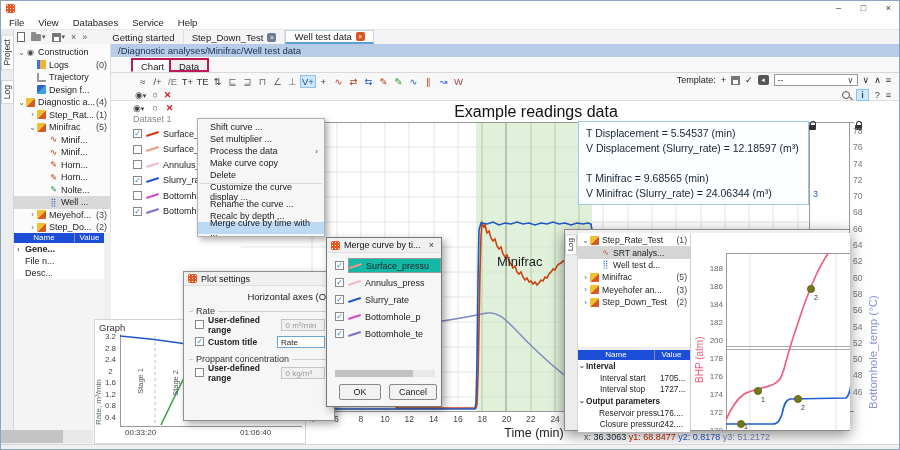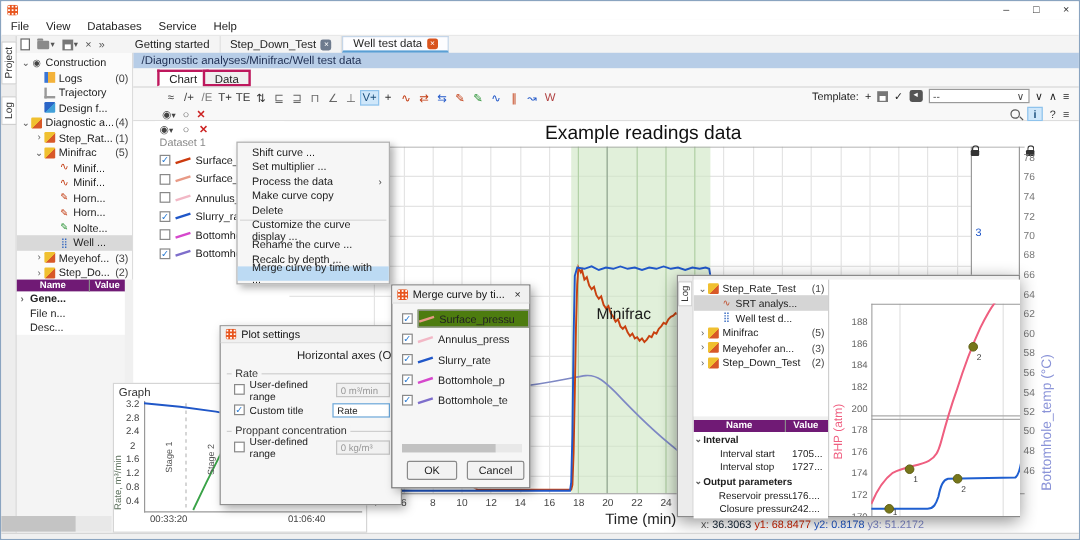--- a/index.html
+++ b/index.html
@@ -45,21 +45,21 @@
   .ticon[data-icon="trajectory-icon"]{border-left:2px solid #999;border-bottom:2px solid #999}
   .ticon[data-icon="design-icon"]{background:linear-gradient(135deg,#2b66c8 50%,#42a0d8 50%);border-radius:1px}
   .ticon[data-icon="test-icon"]{background:linear-gradient(135deg,#f0c030 55%,#d85828 55%);border-radius:1px}
   .ticon[data-icon="curve-red-icon"]::before{content:"∿";color:#c23a10;font-size:9px}
   .ticon[data-icon="pen-red-icon"]::before{content:"✎";color:#c23a10}
   .ticon[data-icon="pen-green-icon"]::before{content:"✎";color:#2d9438}
   .ticon[data-icon="grid-icon"]::before{content:"⣿";color:#3568c0}
   .ticon[data-icon="srt-icon"]::before{content:"∿";color:#c05030}
   
   .nvpanel{left:13px;top:232px;width:90px;height:211px;background:#f4f4f4}
-  .nvhead{display:flex;height:10px;background:#701a75;color:#fff;font-size:8px;font-weight:bold}
+  .nvhead{display:flex;height:10px;background:#1d4ed8;color:#fff;font-size:8px;font-weight:normal}
   .nvhead span{text-align:center}
   .nvrows{background:#fff}
   .nvrow{display:flex;height:12px;align-items:center;font-size:9px;padding-left:3px;color:#222}
   .nvrow .exp{width:8px;color:#666;font-size:8px}
   .nvrow[data-bold="true"]{font-weight:bold}
   
   .toolbox{left:42px;top:241px;width:62px;height:206px;background:#fcfcfc;border:1px solid #aeaeae;box-shadow:2px 2px 5px rgba(0,0,0,.25)}
   .tb-sel{position:absolute;left:13px;top:5px;width:36px;height:34px;background:#d5eafc;border:1px solid #7fc0ea;border-radius:2px}
   .clockicon{position:absolute;left:10px;top:6px;width:15px;height:15px;background:#fff;border:1px solid #888;border-radius:2px}
   .clockicon::before{content:"";position:absolute;left:3px;top:3px;width:7px;height:7px;border:1px solid #345;border-radius:50%}
@@ -130,27 +130,27 @@
   .msep{border-top:1px solid #d8d8d8;margin:2px 2px}
   
   .dlg{background:#f6f6f6;border:1px solid #8f8f8f;box-shadow:3px 3px 8px rgba(0,0,0,.35)}
   .dlg-title{height:14px;display:flex;align-items:center;gap:4px;padding:0 4px;background:#f0f0f0;font-size:9px;color:#111;border-bottom:1px solid #e0e0e0}
   .dlg-x{margin-left:auto;font-size:9px;color:#333;padding:0 3px}
   .plotset{left:182px;top:270px;width:152px;height:150px}
   .ps-head{text-align:right;font-size:9.5px;color:#222;padding-top:5px}
   .group{position:relative;margin:9px 5px 0 5px;border-top:1px solid #cfcfcf;padding-top:4px}
   .group .glab{position:absolute;top:-6px;left:4px;background:#f6f6f6;padding:0 3px;font-size:9px;color:#333}
   .psrow{display:flex;align-items:center;gap:4px;height:17px;padding-left:6px}
-  .psrow .lab{font-size:8.5px;font-weight:normal;color:#222}
+  .psrow .lab{font-size:8.5px;font-weight:bold;color:#222}
   .psin{margin-left:auto;margin-right:4px;width:48px;height:12px;border:1px solid #c4c4c4;background:#f1f1f1;font-size:8px;color:#999;line-height:12px;padding-left:3px;overflow:hidden;white-space:nowrap}
   .psin.on{background:#fff;border-color:#6aa6d8;color:#222}
   .merge{left:325px;top:236px;width:116px;height:170px;border-color:#777}
   .mrow{display:flex;align-items:center;gap:4px;height:17px;padding-left:8px;white-space:nowrap;overflow:hidden}
   .mrow .inner{display:flex;align-items:center;gap:4px;height:15px;flex:1}
-  .mrow[data-first="true"] .inner{border:1px solid #999;background:#4d7c0f}
+  .mrow[data-first="true"] .inner{border:1px solid #999;background:#14b8a6}
   .mrow .cname{font-size:9px;color:#222}
   .mscroll{position:absolute;left:8px;top:132px;width:100px;height:7px;background:#e8e8e8}
   .mscroll i{display:block;width:78px;height:7px;background:#c2c2c2}
   .btn{position:absolute;height:16px;background:#f2f2f2;border:1px solid #8a8a8a;border-radius:2px;font-size:9px;text-align:center;line-height:14px;color:#222}
   
   .fwin{left:563px;top:228px;width:286px;height:202px;background:#f0f0f0;border:1px solid #8a8a8a;box-shadow:0 4px 14px rgba(0,0,0,.45)}
   .fw-rail{position:absolute;left:0;top:0;width:13px;height:200px;background:#ececec;border-right:1px solid #d8d8d8}
   .fw-log{position:absolute;left:0;top:4px;width:12px;writing-mode:vertical-rl;transform:rotate(180deg);font-size:8px;color:#333;text-align:center;background:#fff;border:1px solid #cfcfcf;padding:3px 0}
   .fw-tree{position:absolute;left:13px;top:3px;width:112px;height:114px;background:#fff;overflow:hidden;padding-top:1px}
   .fw-tree .trow{height:12.4px;font-size:8.6px}
@@ -563,20 +563,28 @@
           </div>
 
           <div class="crow" data-checked="true">
             <span class="cb"><span class="cbm">✓</span></span>
             <span class="cline" style="background: rgb(126, 110, 203);"></span>
             <span class="cname">Bottomhole_temp</span>
           </div>
         </div>
     </div>
 
+    <div class="abs" style="left:467px;top:20px;width:231px;height:84px;background:#fdfeff;border:1px solid #9cc7e6;padding:4px 7px;font-size:10.5px;color:#152435;line-height:15px;z-index:3">
+
+    <div style="min-height:15px">T Displacement = 5.54537 (min)</div>
+        <div style="min-height:15px">V Displacement (Slurry_rate) = 12.18597 (m³)</div>
+        <div style="min-height:15px"></div>
+        <div style="min-height:15px">T Minifrac = 9.68565 (min)</div>
+        <div style="min-height:15px">V Minifrac (Slurry_rate) = 24.06344 (m³)</div>
+      </div>
 
     <div class="statusxy">
       <span class="lx">x:</span> <span class="vx">36.3063</span>
       <span class="l1">y1:</span> <span class="v1">68.8477</span>
       <span class="l2">y2:</span> <span class="v2">0.8178</span>
       <span class="l3">y3:</span> <span class="v3">51.2172</span>
     </div>
   </div>
 
   <div class="abs graphpanel">

